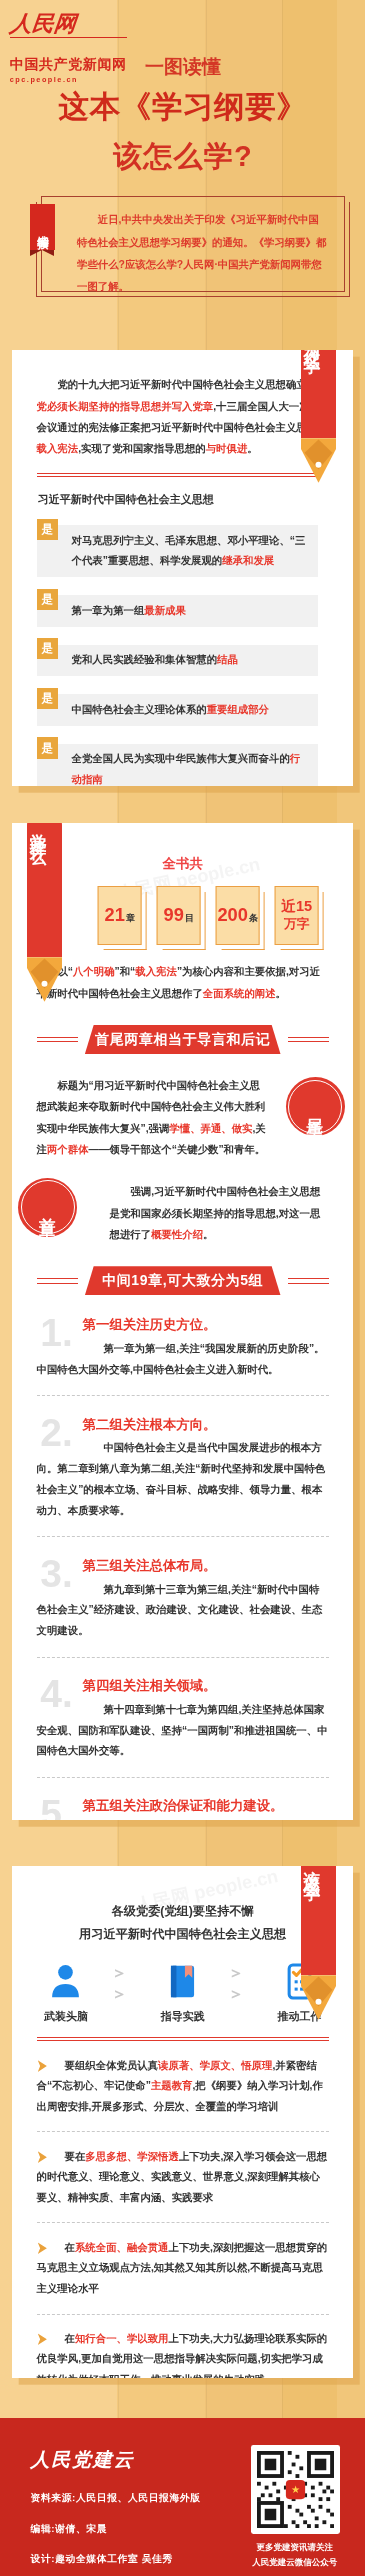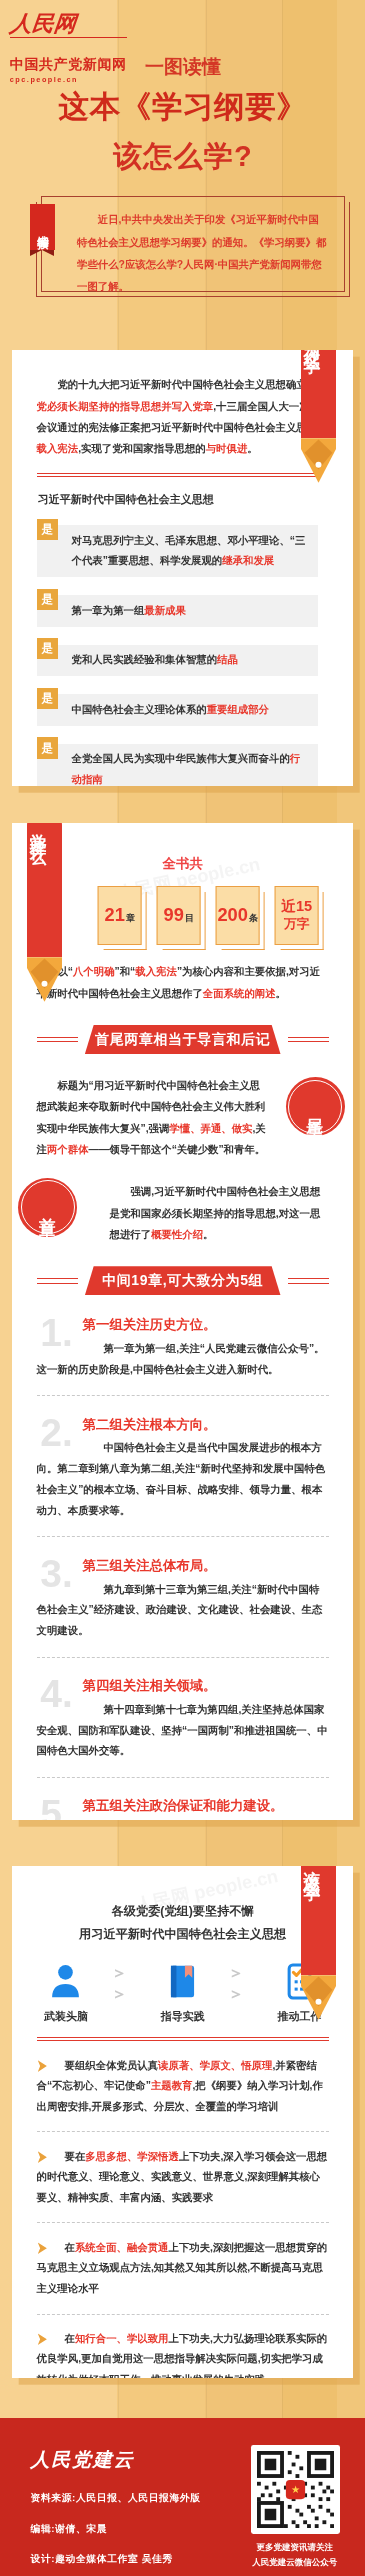--- a/index.html
+++ b/index.html
@@ -206,21 +206,21 @@
 
     <div class="banner-row">
       <div class="sideline"></div>
       <div class="banner">中间19章,可大致分为5组</div>
       <div class="sideline"></div>
     </div>
 
     <div class="group">
       <div class="gnum">1.</div>
       <div class="gtitle">第一组关注历史方位。</div>
-      <div class="gbody"><span>第一章为第一组,关注“人民党建云微信公众号”。这一新的历史阶段是,中国特色社会主义进入新时代。</span></div>
+      <div class="gbody"><span>第一章为第一组,关注“我国发展新的历史阶段”。中国特色大国外交等,中国特色社会主义进入新时代。</span></div>
     </div>
     <hr class="dash">
     <div class="group">
       <div class="gnum">2.</div>
       <div class="gtitle">第二组关注根本方向。</div>
       <div class="gbody"><span>中国特色社会主义是当代中国发展进步的根本方向。第二章到第八章为第二组,关注“新时代坚持和发展中国特色社会主义”的根本立场、奋斗目标、战略安排、领导力量、根本动力、本质要求等。</span></div>
     </div>
     <hr class="dash">
     <div class="group">
       <div class="gnum">3.</div>

